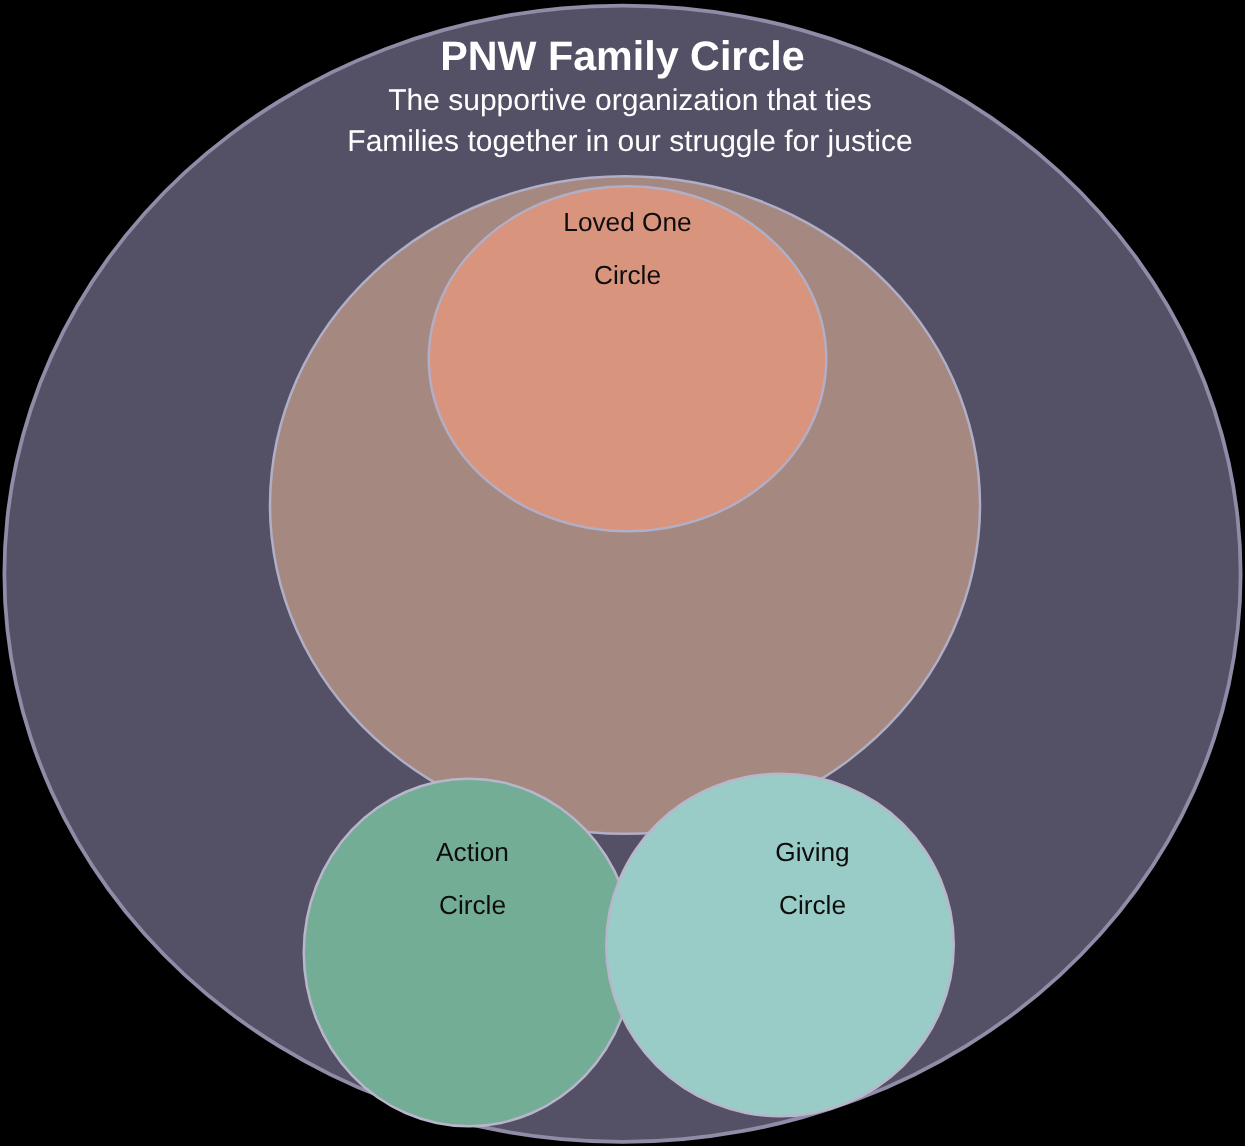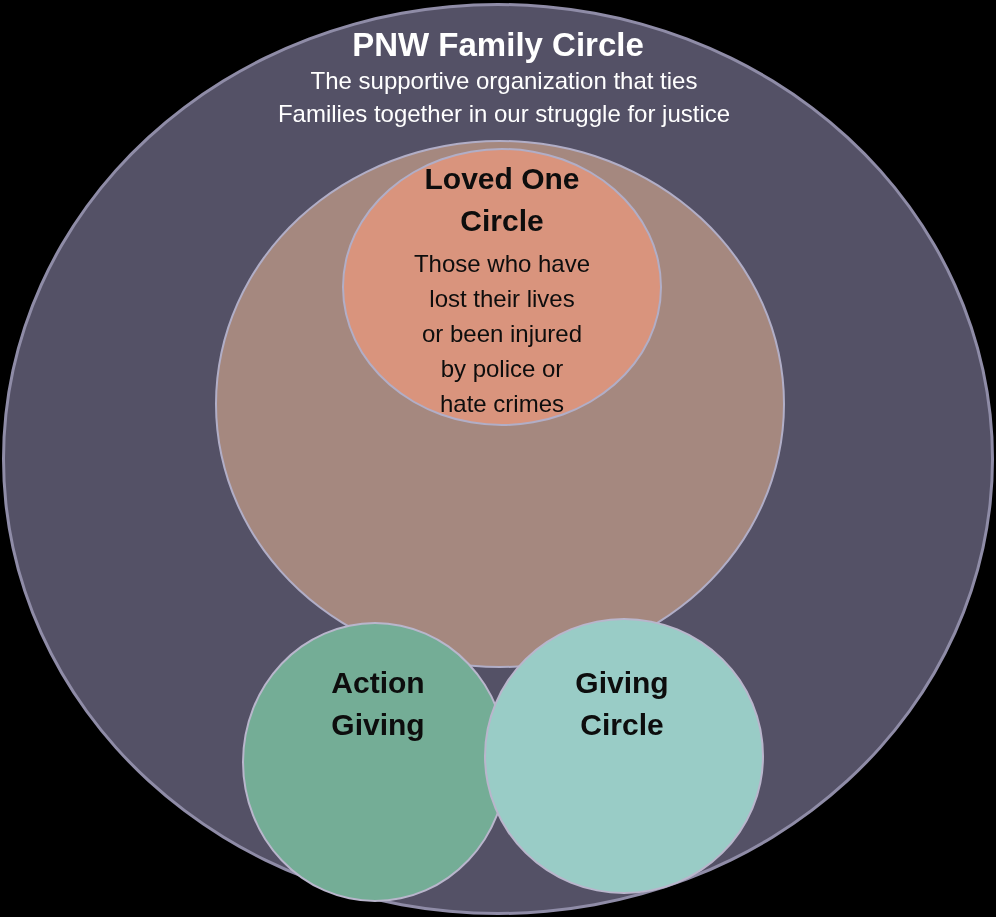--- a/index.html
+++ b/index.html
@@ -64,35 +64,35 @@
     line-height: 38px;
   }
   .outer-subtitle {
     left: 0; right: 0; top: 64px;
     color: #FFFFFF;
     font-size: 24px;
     line-height: 33px;
     padding-left: 12px;
   }
   .circle-heading {
-    font-size: 30px;
-    font-weight: bold;
+    font-size: 21px;
+    font-weight: normal;
     line-height: 42px;
   }
   .circle-body {
     font-size: 24px;
     line-height: 35px;
   }
   .loved-title   { left: 332px; width: 340px; top: 158px; }
   .loved-body    { left: 332px; width: 340px; top: 246px; }
   .family-title  { left: 270px; width: 460px; top: 446px; }
   .family-body   { left: 270px; width: 460px; top: 490px; }
   .action-title  { left: 248px; width: 260px; top: 662px; }
   .action-body   { left: 248px; width: 260px; top: 752px; }
-  .giving-title  { left: 502px; width: 240px; top: 662px; }
+  .giving-title  { left: 530px; width: 240px; top: 662px; }
   .giving-body   { left: 502px; width: 240px; top: 752px; }
 </style>
 </head>
 <body>
 
 <div id="stage">
 
   <div class="ellipse outer-ellipse"></div>
   <div class="ellipse family-ellipse"></div>
   <div class="ellipse loved-ellipse"></div>
@@ -100,29 +100,24 @@
   <div class="ellipse giving-ellipse"></div>
 
   <div class="txt outer-title">PNW Family Circle</div>
 
   <div class="txt outer-subtitle">The supportive organization that ties
 Families together in our struggle for justice</div>
 
   <div class="txt circle-heading loved-title">Loved One
 Circle</div>
 
-  <div class="txt circle-body loved-body">Those who have
-lost their lives
-or been injured
-by police or
-hate crimes</div>
 
 
 
   <div class="txt circle-heading action-title">Action
-Giving</div>
+Circle</div>
 
 
   <div class="txt circle-heading giving-title">Giving
 Circle</div>
 
 
 </div>
 
 </body></html>

